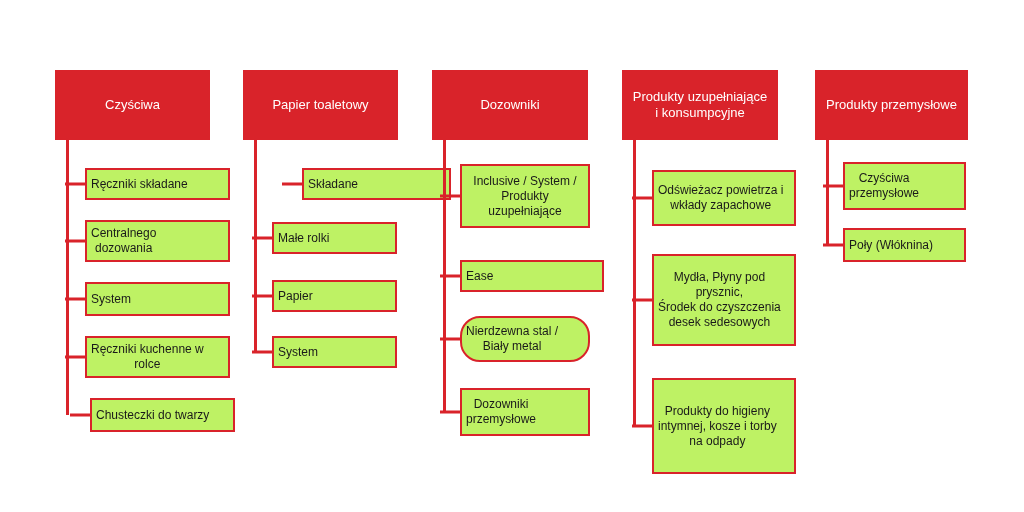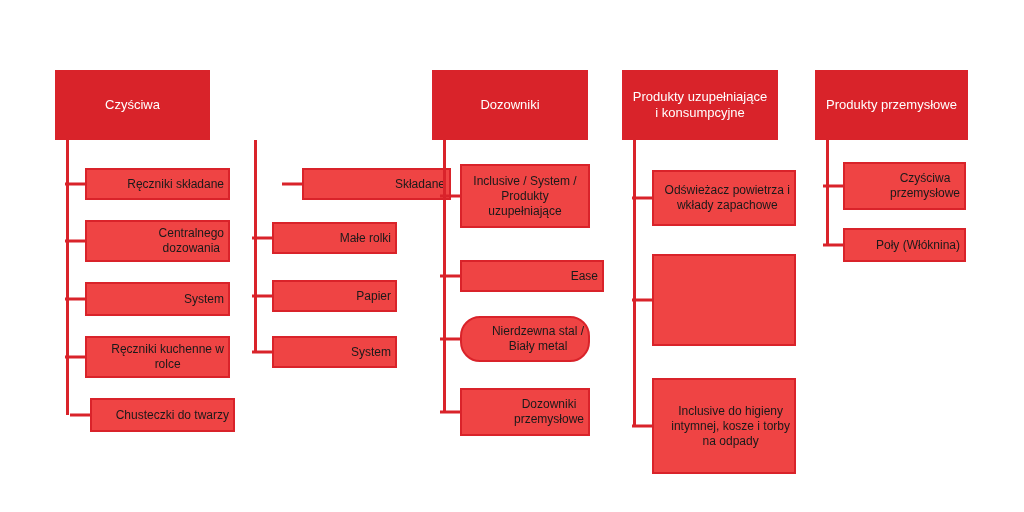--- a/index.html
+++ b/index.html
@@ -32,26 +32,26 @@
     padding: 2px 6px;
   }
   .trunk {
     position: absolute;
     top: 140px;
     width: 3px;
     background: #d9232a;
   }
   .sub-box {
     position: absolute;
-    background: #ef4444;
+    background: #bef264;
     border: 2px solid #d9232a;
     color: #1a1a1a;
     display: flex;
     align-items: center;
-    justify-content: flex-end;
+    justify-content: flex-start;
     text-align: center;
     font-size: 12px;
     line-height: 1.25;
     white-space: pre-line;
     box-sizing: border-box;
     padding: 2px 4px;
   }
   .stub {
     position: absolute;
     left: -22px;
@@ -85,20 +85,21 @@
   <div class="sub-box" style="left:85px; top:336px; width:145px; height:42px;">
     <div class="stub"></div>
     <span>Ręczniki kuchenne w
 rolce</span>
   </div>
   <div class="sub-box" style="left:90px; top:398px; width:145px; height:34px;">
     <div class="stub"></div>
     <span>Chusteczki do twarzy</span>
   </div>
 
+  <div class="cat-header" style="left:243px; width:155px;">Papier toaletowy</div>
   <div class="trunk" style="left:254px; height:212px;"></div>
   <div class="sub-box" style="left:260px; top:168px; width:149px; height:32px;margin-left:42px;">
     <div class="stub"></div>
     <span>Składane</span>
   </div>
   <div class="sub-box" style="left:272px; top:222px; width:125px; height:32px;">
     <div class="stub"></div>
     <span>Małe rolki</span>
   </div>
   <div class="sub-box" style="left:272px; top:280px; width:125px; height:32px;">
@@ -135,24 +136,28 @@
   <div class="cat-header" style="left:622px; width:156px;">Produkty uzupełniające
 i konsumpcyjne</div>
   <div class="trunk" style="left:633px; height:286px;"></div>
   <div class="sub-box" style="left:652px; top:170px; width:144px; height:56px;">
     <div class="stub"></div>
     <span>Odświeżacz powietrza i
 wkłady zapachowe</span>
   </div>
   <div class="sub-box" style="left:652px; top:254px; width:144px; height:92px;">
     <div class="stub"></div>
+    <span>Mydła, Płyny pod
+prysznic,
+Środek do czyszczenia
+desek sedesowych</span>
   </div>
   <div class="sub-box" style="left:652px; top:378px; width:144px; height:96px;">
     <div class="stub"></div>
-    <span>Inclusive do higieny
+    <span>Produkty do higieny
 intymnej, kosze i torby
 na odpady</span>
   </div>
 
   <div class="cat-header" style="left:815px; width:153px;">Produkty przemysłowe</div>
   <div class="trunk" style="left:826px; height:105px;"></div>
   <div class="sub-box" style="left:843px; top:162px; width:123px; height:48px;">
     <div class="stub"></div>
     <span>Czyściwa
 przemysłowe</span>

